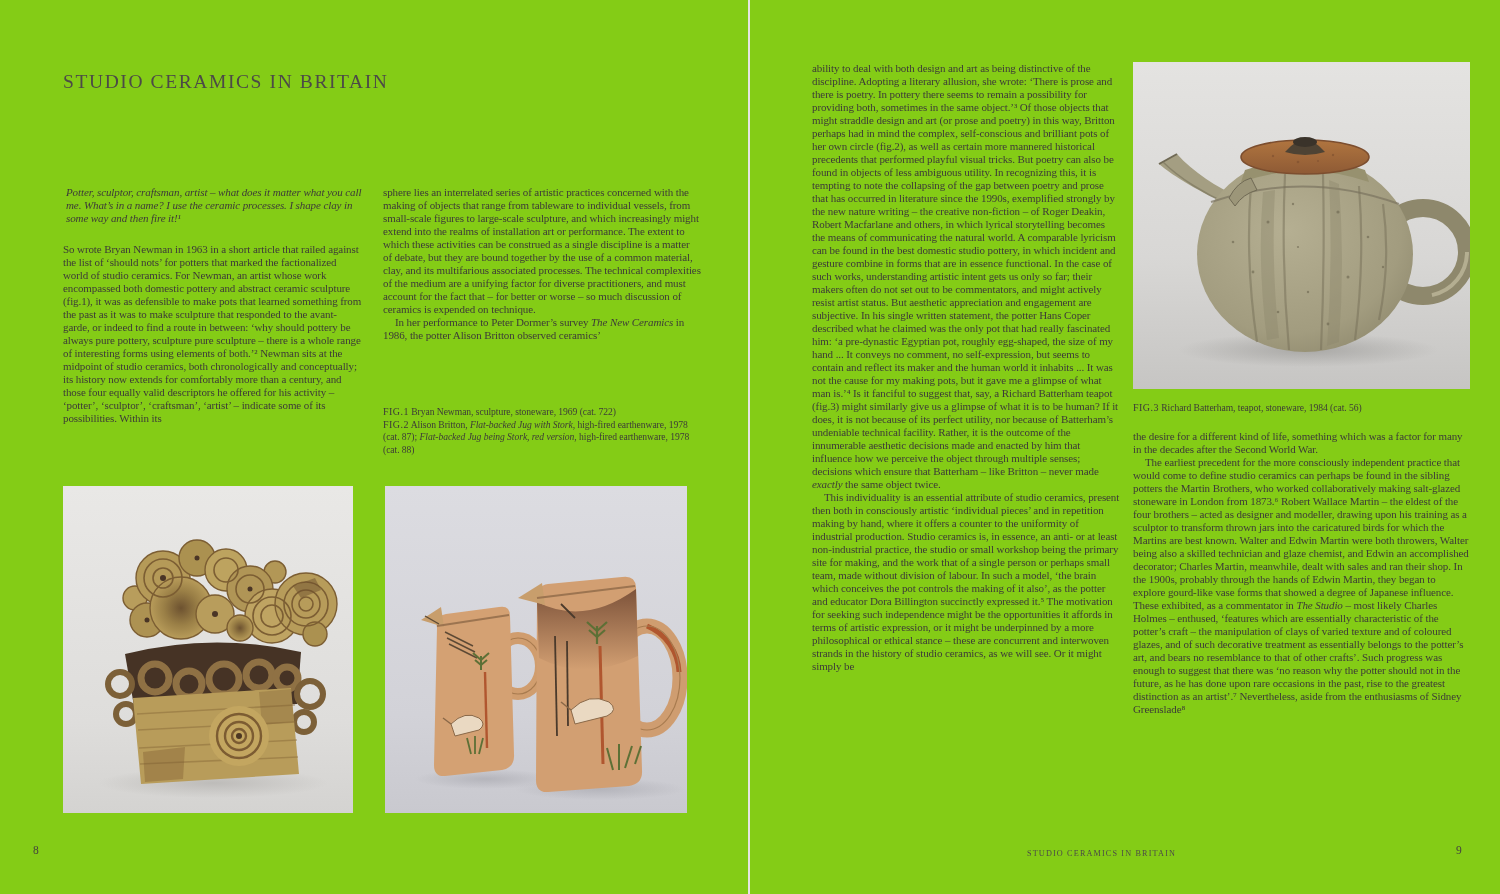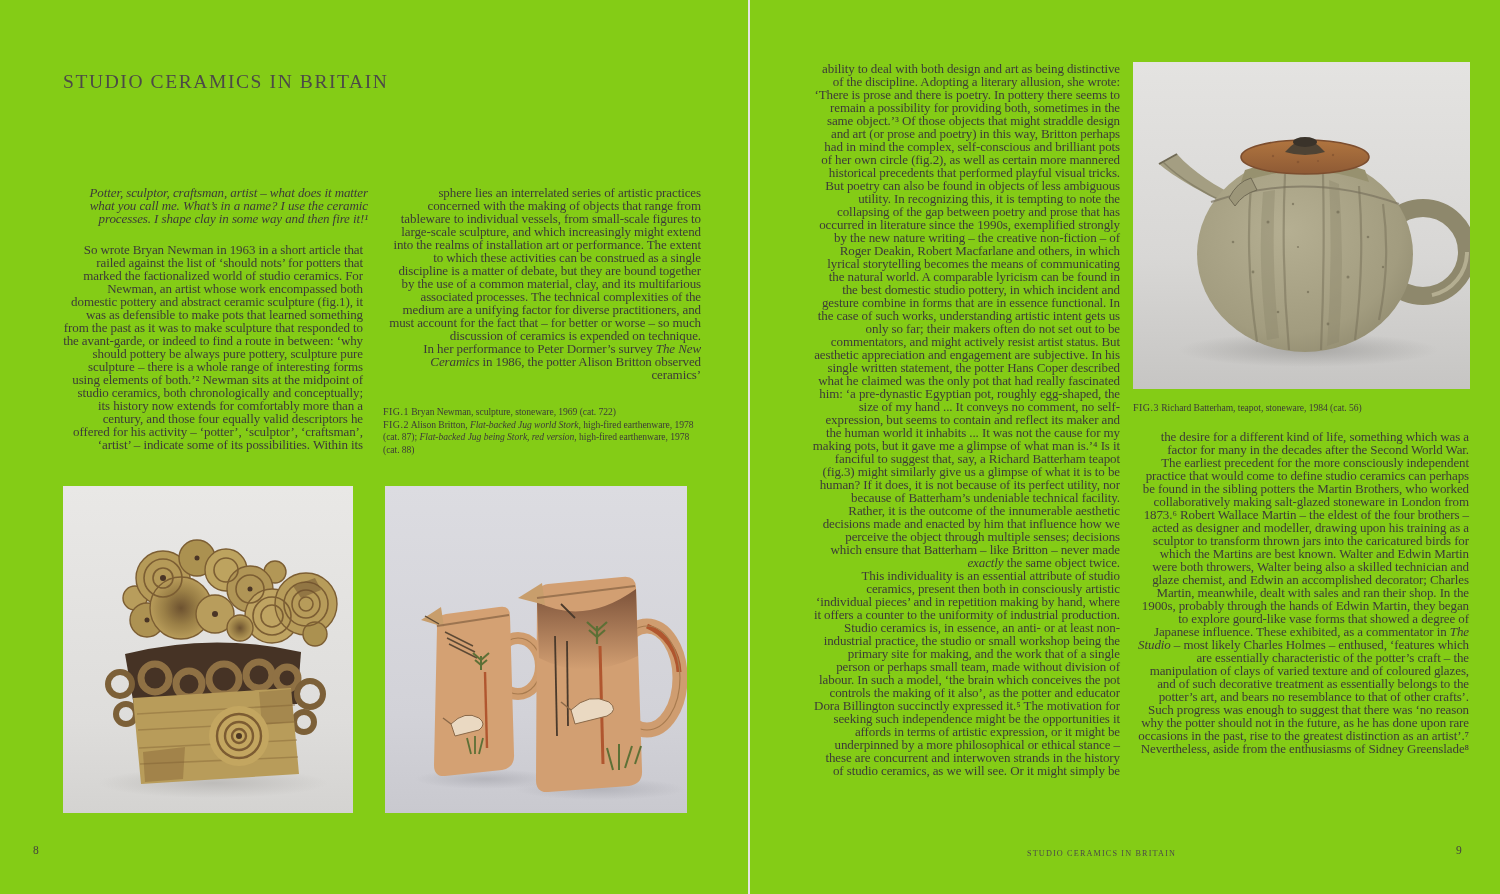--- a/index.html
+++ b/index.html
@@ -2,21 +2,21 @@
 <html><head>
 <meta charset="utf-8">
 <style>
   html,body{margin:0;padding:0;}
   .spread{position:relative;width:1500px;height:894px;background:#84cc16;
           font-family:"Liberation Serif",serif;color:#3d3b38;overflow:hidden;}
   .gutter{position:absolute;left:748px;top:0;width:2px;height:894px;
           background:linear-gradient(to right,#eeedeb,#dcdbd9,#eeedeb);}
   .page-title{position:absolute;left:63px;top:58px;font-size:19.5px;font-weight:400;
               letter-spacing:1.6px;color:#4c4a47;white-space:nowrap;}
-  .body-text{font-size:13px;line-height:13px;letter-spacing:-0.1px;text-align:right;}
+  .body-text{font-size:11px;line-height:13px;letter-spacing:-0.1px;}
   .body-text p{margin:0;}
   .body-text p.indent{text-indent:12px;}
   .epigraph{position:absolute;left:66px;top:186px;width:302px;font-style:italic;}
   .col{position:absolute;}
   #l-col1{left:63px;top:243px;width:300px;}
   #l-col2{left:383px;top:186px;width:318px;}
   .caps{font-size:9.6px;line-height:12.6px;letter-spacing:-0.05px;}
   .caps p{margin:0;}
   #l-caps{position:absolute;left:383px;top:406px;width:318px;}
   #r-cap3{position:absolute;left:1133px;top:402px;width:337px;}
@@ -50,21 +50,21 @@
       <p><span>So wrote Bryan Newman in 1963 in a short article that railed against the list of ‘should nots’ for potters that marked the factionalized world of studio ceramics. For Newman, an artist whose work encompassed both domestic pottery and abstract ceramic sculpture (fig.1), it was as defensible to make pots that learned something from the past as it was to make sculpture that responded to the avant-garde, or indeed to find a route in between: ‘why should pottery be always pure pottery, sculpture pure sculpture – there is a whole range of interesting forms using elements of both.’² Newman sits at the midpoint of studio ceramics, both chronologically and conceptually; its history now extends for comfortably more than a century, and those four equally valid descriptors he offered for his activity – ‘potter’, ‘sculptor’, ‘craftsman’, ‘artist’ – indicate some of its possibilities. Within its</span></p>
     </section>
 
     <section class="col body-text" id="l-col2">
       <p><span>sphere lies an interrelated series of artistic practices concerned with the making of objects that range from tableware to individual vessels, from small-scale figures to large-scale sculpture, and which increasingly might extend into the realms of installation art or performance. The extent to which these activities can be construed as a single discipline is a matter of debate, but they are bound together by the use of a common material, clay, and its multifarious associated processes. The technical complexities of the medium are a unifying factor for diverse practitioners, and must account for the fact that – for better or worse – so much discussion of ceramics is expended on technique.</span></p>
       <p class="indent"><span>In her performance to Peter Dormer’s survey </span><span class="i">The New Ceramics</span><span> in 1986, the potter Alison Britton observed ceramics’</span></p>
     </section>
 
     <div class="caps" id="l-caps">
       <p><span class="fl">FIG.1</span><span> Bryan Newman, sculpture, stoneware, 1969 (cat. 722)</span></p>
-      <p><span class="fl">FIG.2</span><span> Alison Britton, </span><span class="i">Flat-backed Jug world Stork</span><span>, high-fired earthenware, 1978 (cat. 87); </span><span class="i">Flat-backed Jug being Stork, red version</span><span>, high-fired earthenware, 1978 (cat. 88)</span></p>
+      <p><span class="fl">FIG.2</span><span> Alison Britton, </span><span class="i">Flat-backed Jug with Stork</span><span>, high-fired earthenware, 1978 (cat. 87); </span><span class="i">Flat-backed Jug being Stork, red version</span><span>, high-fired earthenware, 1978 (cat. 88)</span></p>
     </div>
 
     <figure id="fig1">
       <svg width="290" height="327" viewBox="0 0 290 327">
         <defs>
           <linearGradient id="f1bg" x1="0" y1="0" x2="0" y2="1">
             <stop offset="0" stop-color="#e9e8e6"></stop>
               <stop offset="0.72" stop-color="#dedddb"></stop>
               <stop offset="1" stop-color="#d4d3d1"></stop>
           </linearGradient>

